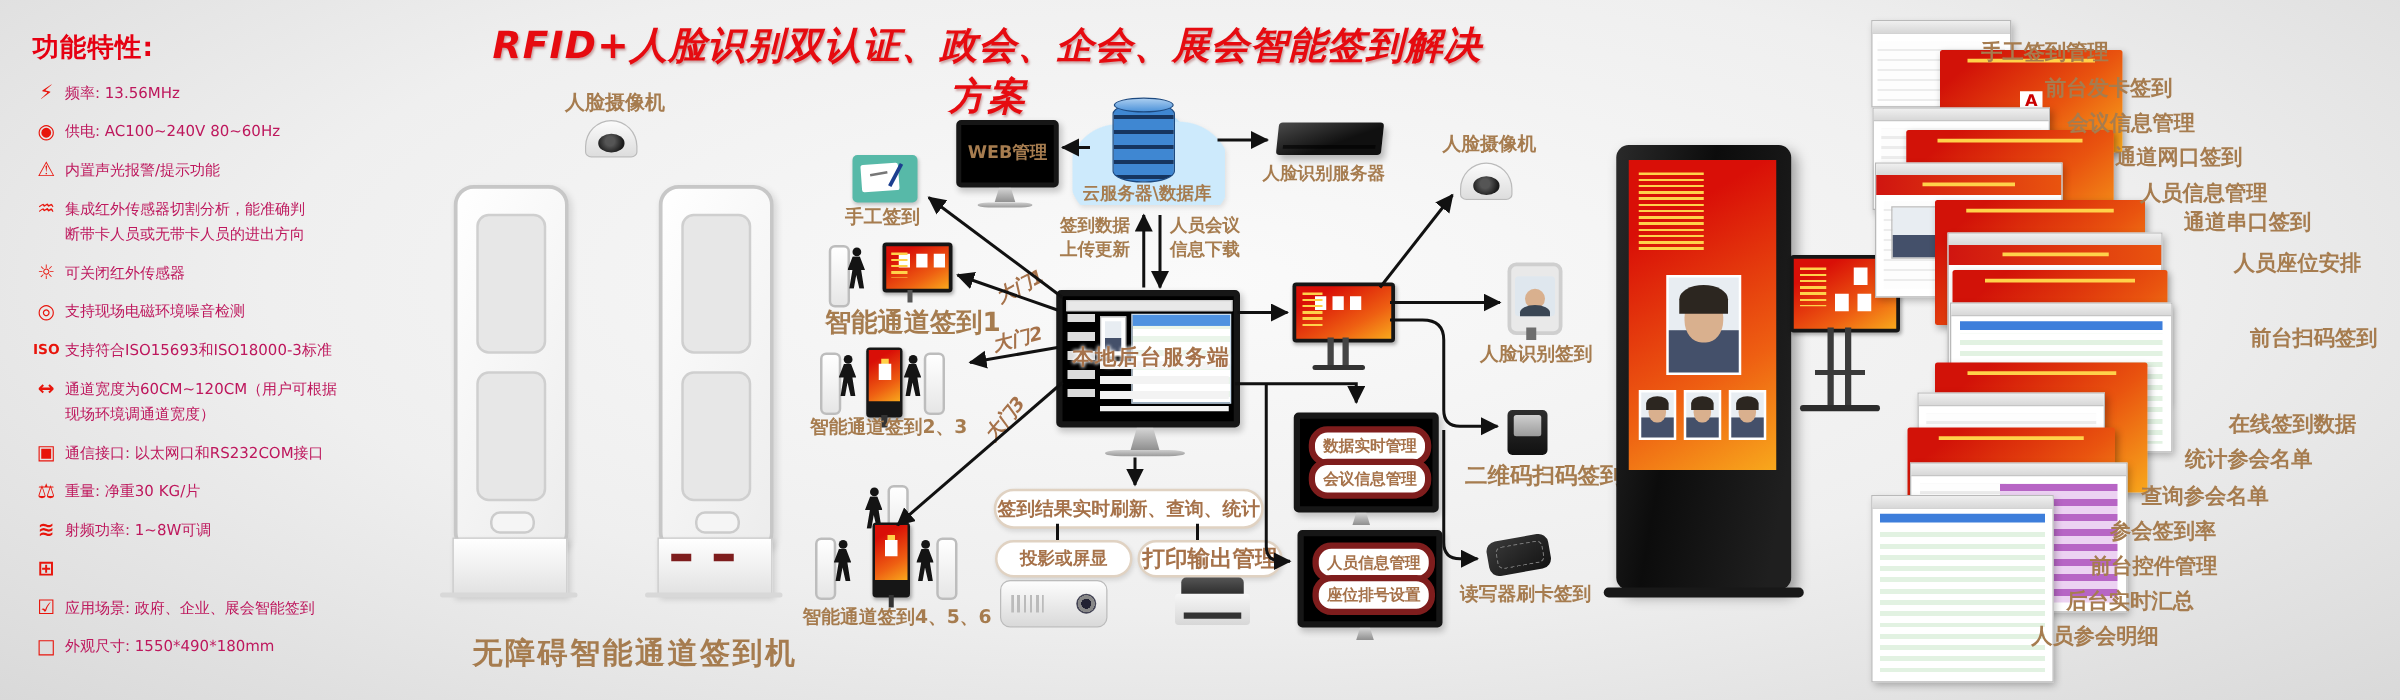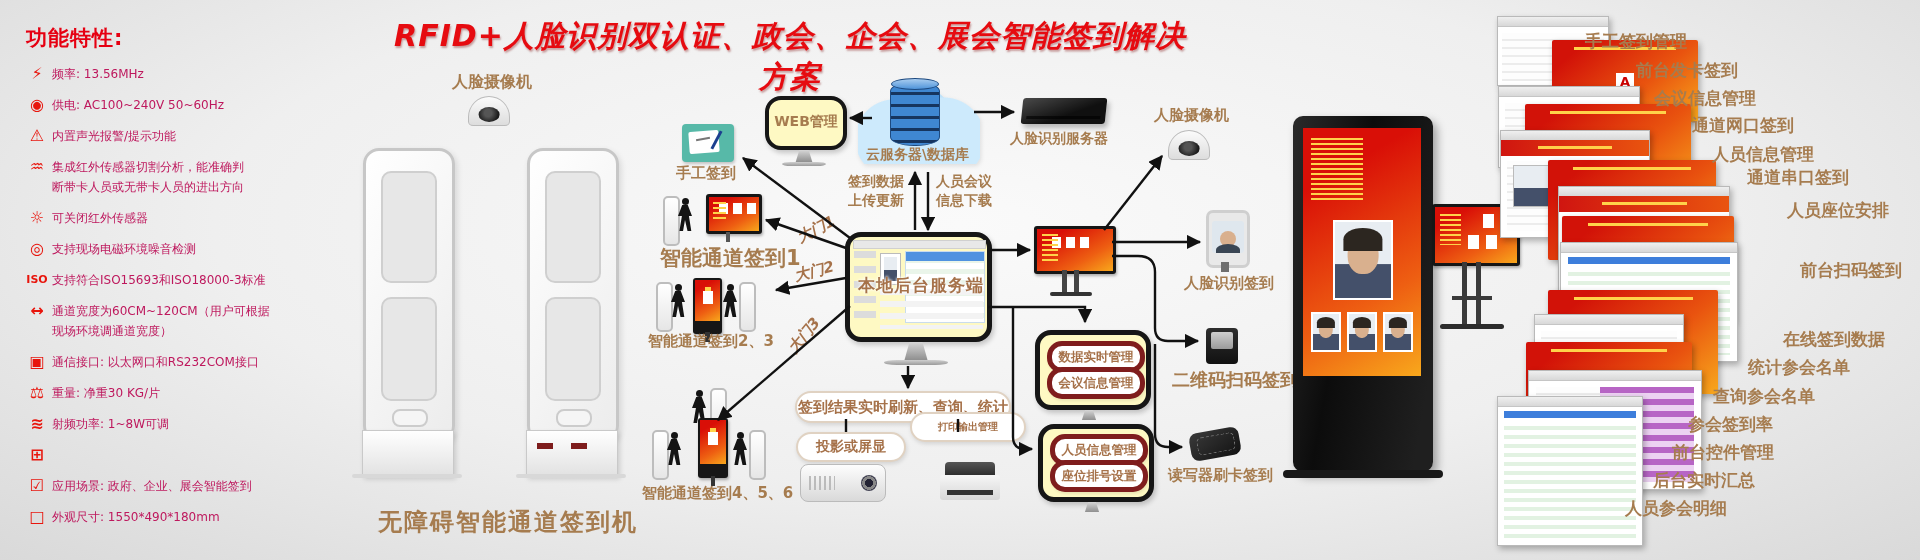--- a/index.html
+++ b/index.html
@@ -42,21 +42,21 @@
   .totem .rscreen{position:relative;width:100%;height:78%}
   .totem .rscreen::after{content:"";position:absolute;left:30%;top:28%;width:40%;height:30%;background:#fff;
       box-shadow:0 -6px 0 -2px #ffd24a}
   .totem .pole{position:absolute;left:42%;bottom:-8px;width:16%;height:10px;background:#333}
   .tvset{position:absolute;background:#161616;border-radius:3px;padding:3px;box-shadow:1px 2px 3px rgba(0,0,0,.3)}
   .tvset .rscreen{width:100%;height:100%;position:relative}
   .minifaces::before{content:"";position:absolute;left:20%;top:18%;width:9px;height:11px;background:#fff;
       box-shadow:14px 0 0 #fff,28px 0 0 #fff}
   .ybars{position:absolute;background:repeating-linear-gradient(#ffd24a 0 2px,transparent 2px 5px)}
   
-  .monitor{position:absolute;border:4px solid #161616;border-radius:16px;background:#fef9c3;box-shadow:2px 3px 5px rgba(0,0,0,.2)}
+  .monitor{position:absolute;border:4px solid #161616;border-radius:4px;background:#000000;box-shadow:2px 3px 5px rgba(0,0,0,.2)}
   .mstand{position:absolute;background:linear-gradient(#d6d6d6,#8f8f8f);clip-path:polygon(32% 0,68% 0,82% 100%,18% 100%)}
   .mbase{position:absolute;background:linear-gradient(#cfcfcf,#9a9a9a);border-radius:40%/100%}
   .pill{position:absolute;border:5px solid #7f1d1d;border-radius:15px;background:#fff;color:#a6724a;font-weight:bold;
       display:flex;align-items:center;justify-content:center;box-shadow:1px 2px 3px rgba(0,0,0,.08);white-space:nowrap}
   .bigpill{border:2px solid #e0d2c2;border-radius:17px;background:#fff;color:#a6724a;font-weight:bold;
       display:flex;align-items:center;justify-content:center;box-shadow:1px 2px 4px rgba(0,0,0,.12);white-space:nowrap}
   
   .cloud{background:radial-gradient(circle at 30% 65%, #cdeafc 0 40%, transparent 41%),
          radial-gradient(circle at 70% 65%, #cdeafc 0 42%, transparent 43%),
          radial-gradient(circle at 50% 40%, #bfe3fa 0 45%, transparent 46%);
@@ -140,21 +140,21 @@
 <body>
 
 <div id="features" class="abs">
   <h1>功能特性:</h1>
   <div class="feat">
       <span class="ic">⚡</span>
       <span class="tx">频率: 13.56MHz</span>
     </div>
   <div class="feat">
       <span class="ic">◉</span>
-      <span class="tx">供电: AC100~240V  50~60Hz</span>
+      <span class="tx">供电: AC100~240V  80~60Hz</span>
     </div>
   <div class="feat">
       <span class="ic">⚠</span>
       <span class="tx">内置声光报警/提示功能</span>
     </div>
   <div class="feat">
       <span class="ic">♒</span>
       <span class="tx"><span>集成红外传感器切割分析，能准确判</span><br><span>断带卡人员或无带卡人员的进出方向</span></span>
     </div>
   <div class="feat">
@@ -293,21 +293,21 @@
 <div class="person" style="left:733px;top:432px"></div>
 <div class="mgate" style="left:749px;top:430px"></div>
 <div class="abs lbl" style="left:642px;top:484px;font-size:15px">智能通道签到4、5、6</div>
 
 <div class="doorlbl" style="left:796px;top:220px;transform:rotate(-27deg)">大门1</div>
 <div class="doorlbl" style="left:794px;top:262px;transform:rotate(-14deg)">大门2</div>
 <div class="doorlbl" style="left:784px;top:326px;transform:rotate(-50deg)">大门3</div>
 
 <div class="abs bigpill" style="left:795px;top:391px;width:212px;height:28px;font-size:15px">签到结果实时刷新、查询、统计</div>
 <div class="abs bigpill" style="left:796px;top:432px;width:106px;height:26px;font-size:14px">投影或屏显</div>
-<div class="abs bigpill" style="left:910px;top:412px;width:112px;height:26px;font-size:10px">打印输出管理</div>
+<div class="abs bigpill" style="left:910px;top:432px;width:112px;height:26px;font-size:18px">打印输出管理</div>
 <div class="projector" style="left:800px;top:464px;width:84px;height:36px"></div>
 <div class="printer" style="left:940px;top:462px;width:60px;height:48px">
     <div class="top"></div>
     <div class="mid"></div>
     <div class="slot"></div>
   </div>
 
 <div class="tvset" style="left:1034px;top:226px;width:76px;height:42px">
     <div class="rscreen minifaces">
       <div class="ybars" style="left:6%;top:12%;width:22%;height:70%"></div>

